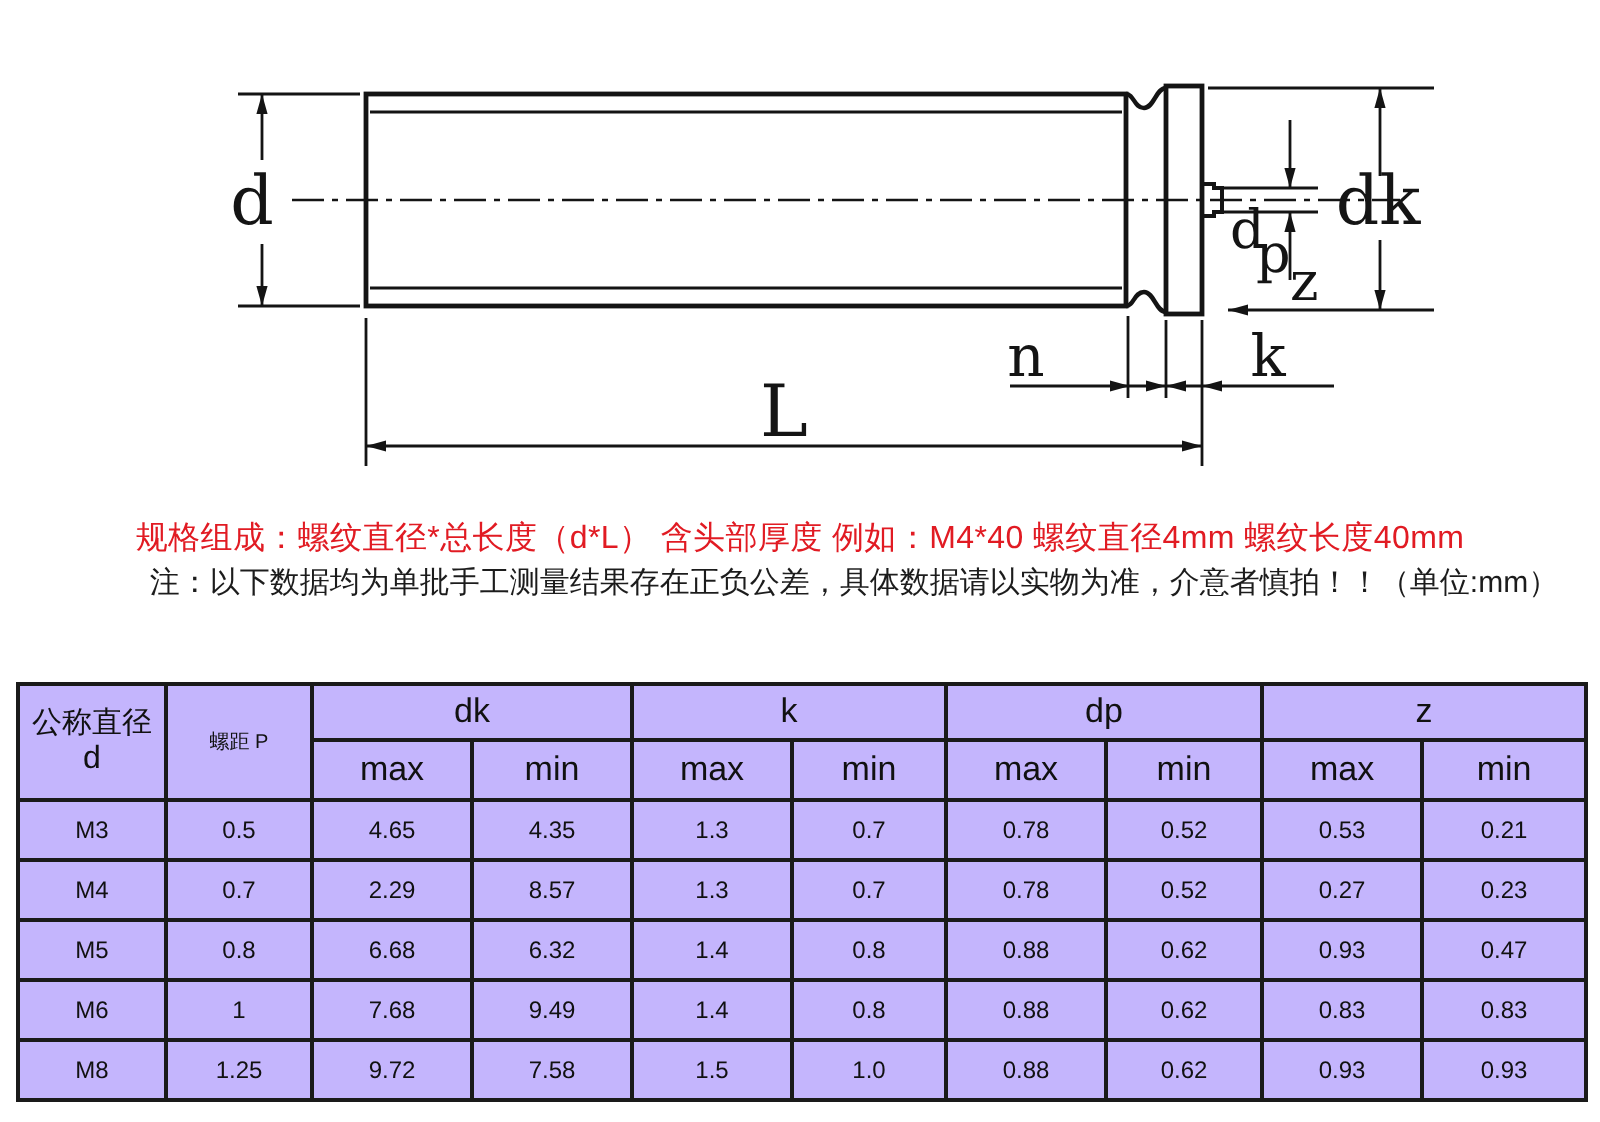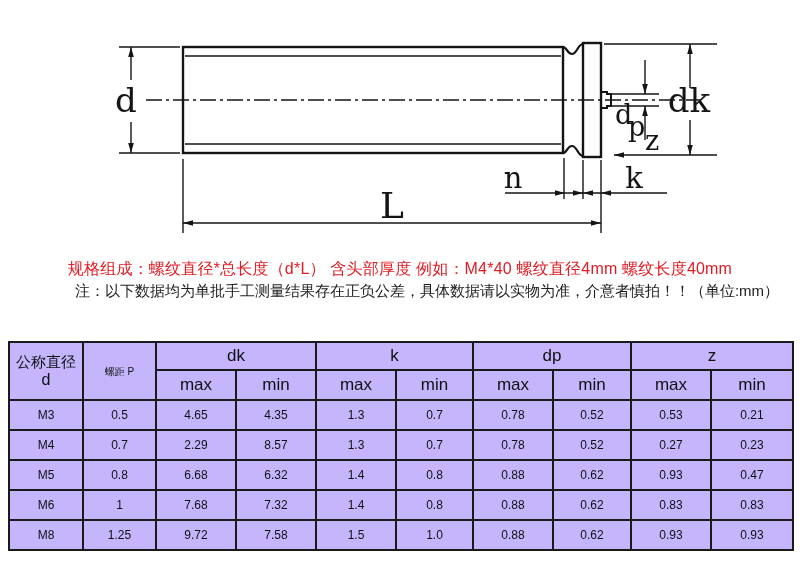--- a/index.html
+++ b/index.html
@@ -182,21 +182,21 @@
       <td class="cell">0.8</td>
       <td class="cell">0.88</td>
       <td class="cell">0.62</td>
       <td class="cell">0.93</td>
       <td class="cell">0.47</td>
     </tr>
     <tr>
       <td class="cell">M6</td>
       <td class="cell">1</td>
       <td class="cell">7.68</td>
-      <td class="cell">7.32</td>
+      <td class="cell">9.49</td>
       <td class="cell">1.4</td>
       <td class="cell">0.8</td>
       <td class="cell">0.88</td>
       <td class="cell">0.62</td>
       <td class="cell">0.83</td>
       <td class="cell">0.83</td>
     </tr>
     <tr>
       <td class="cell">M8</td>
       <td class="cell">1.25</td>

